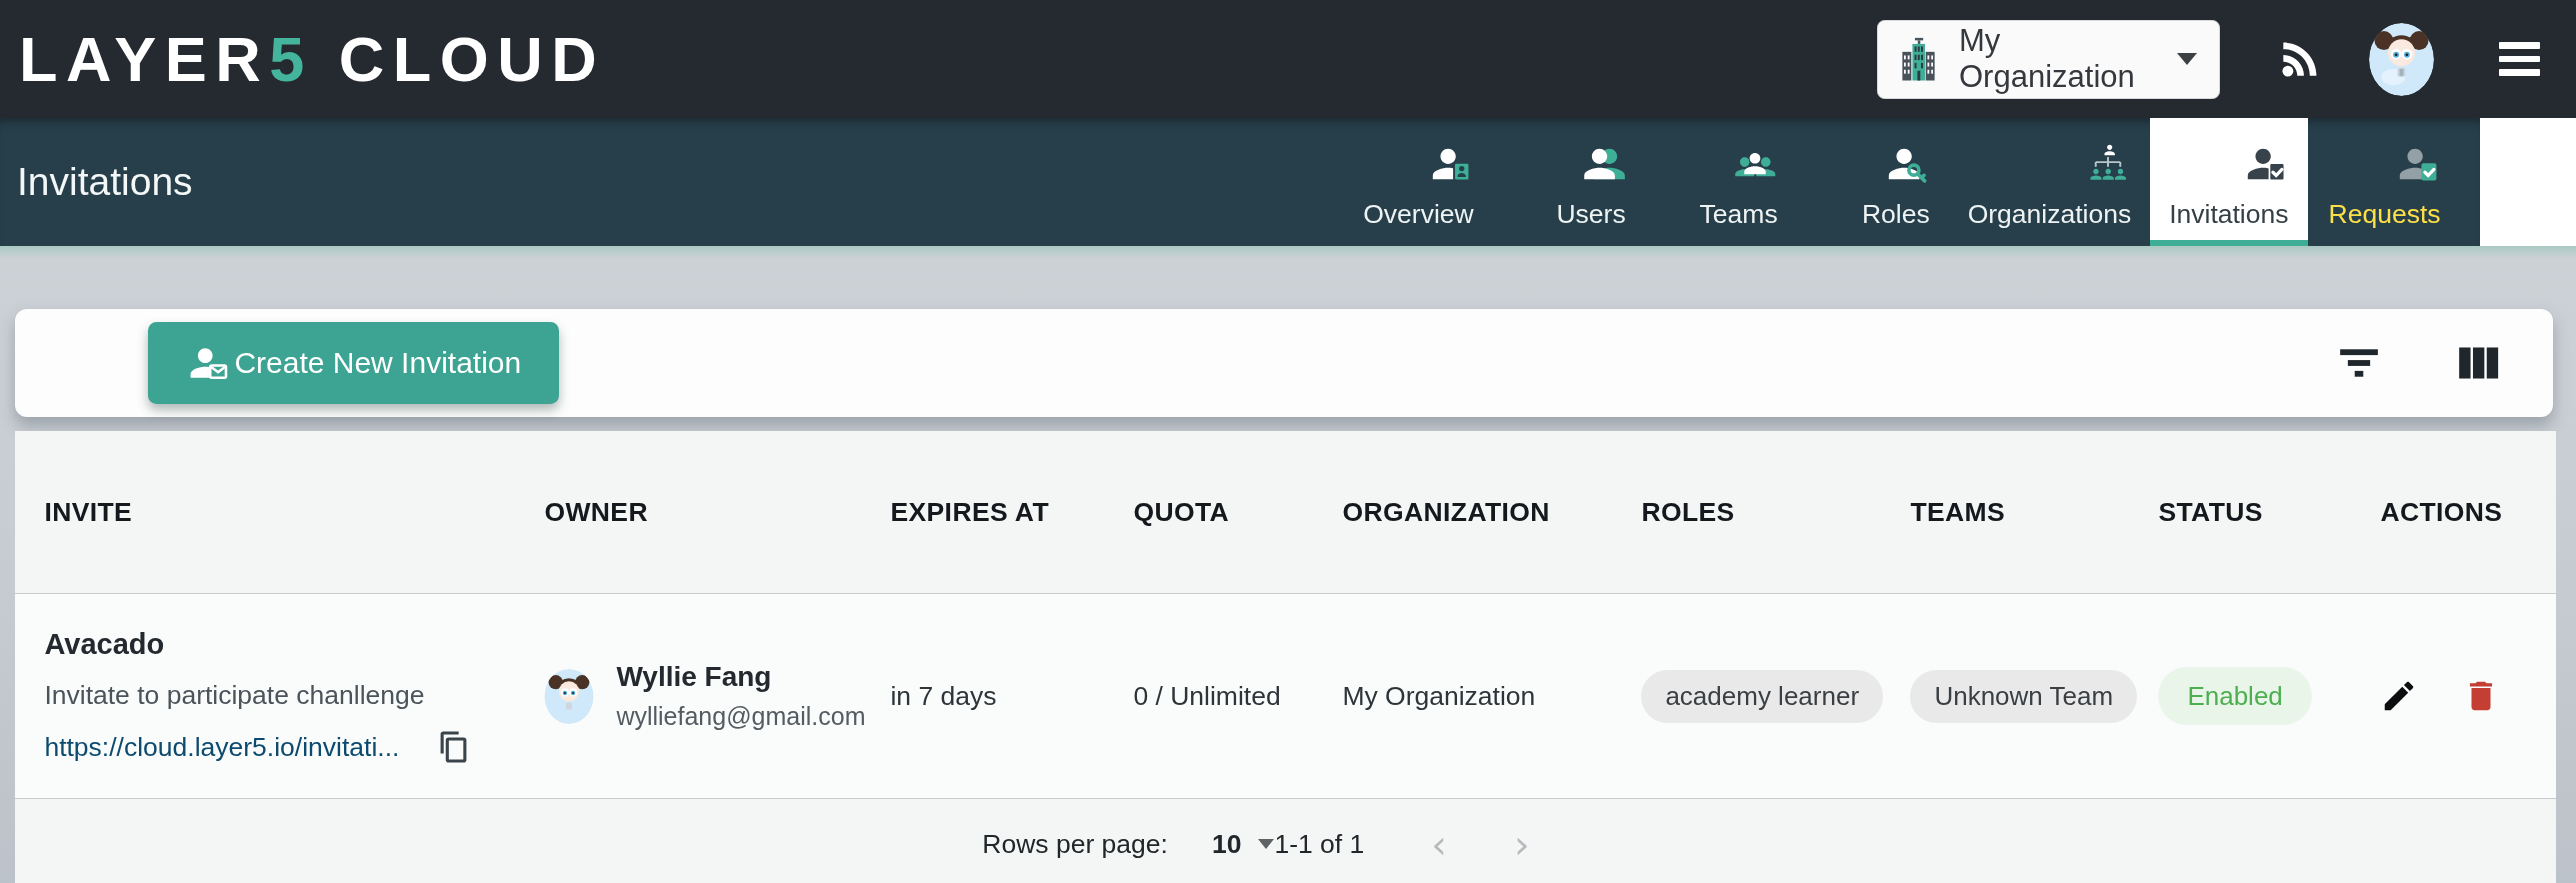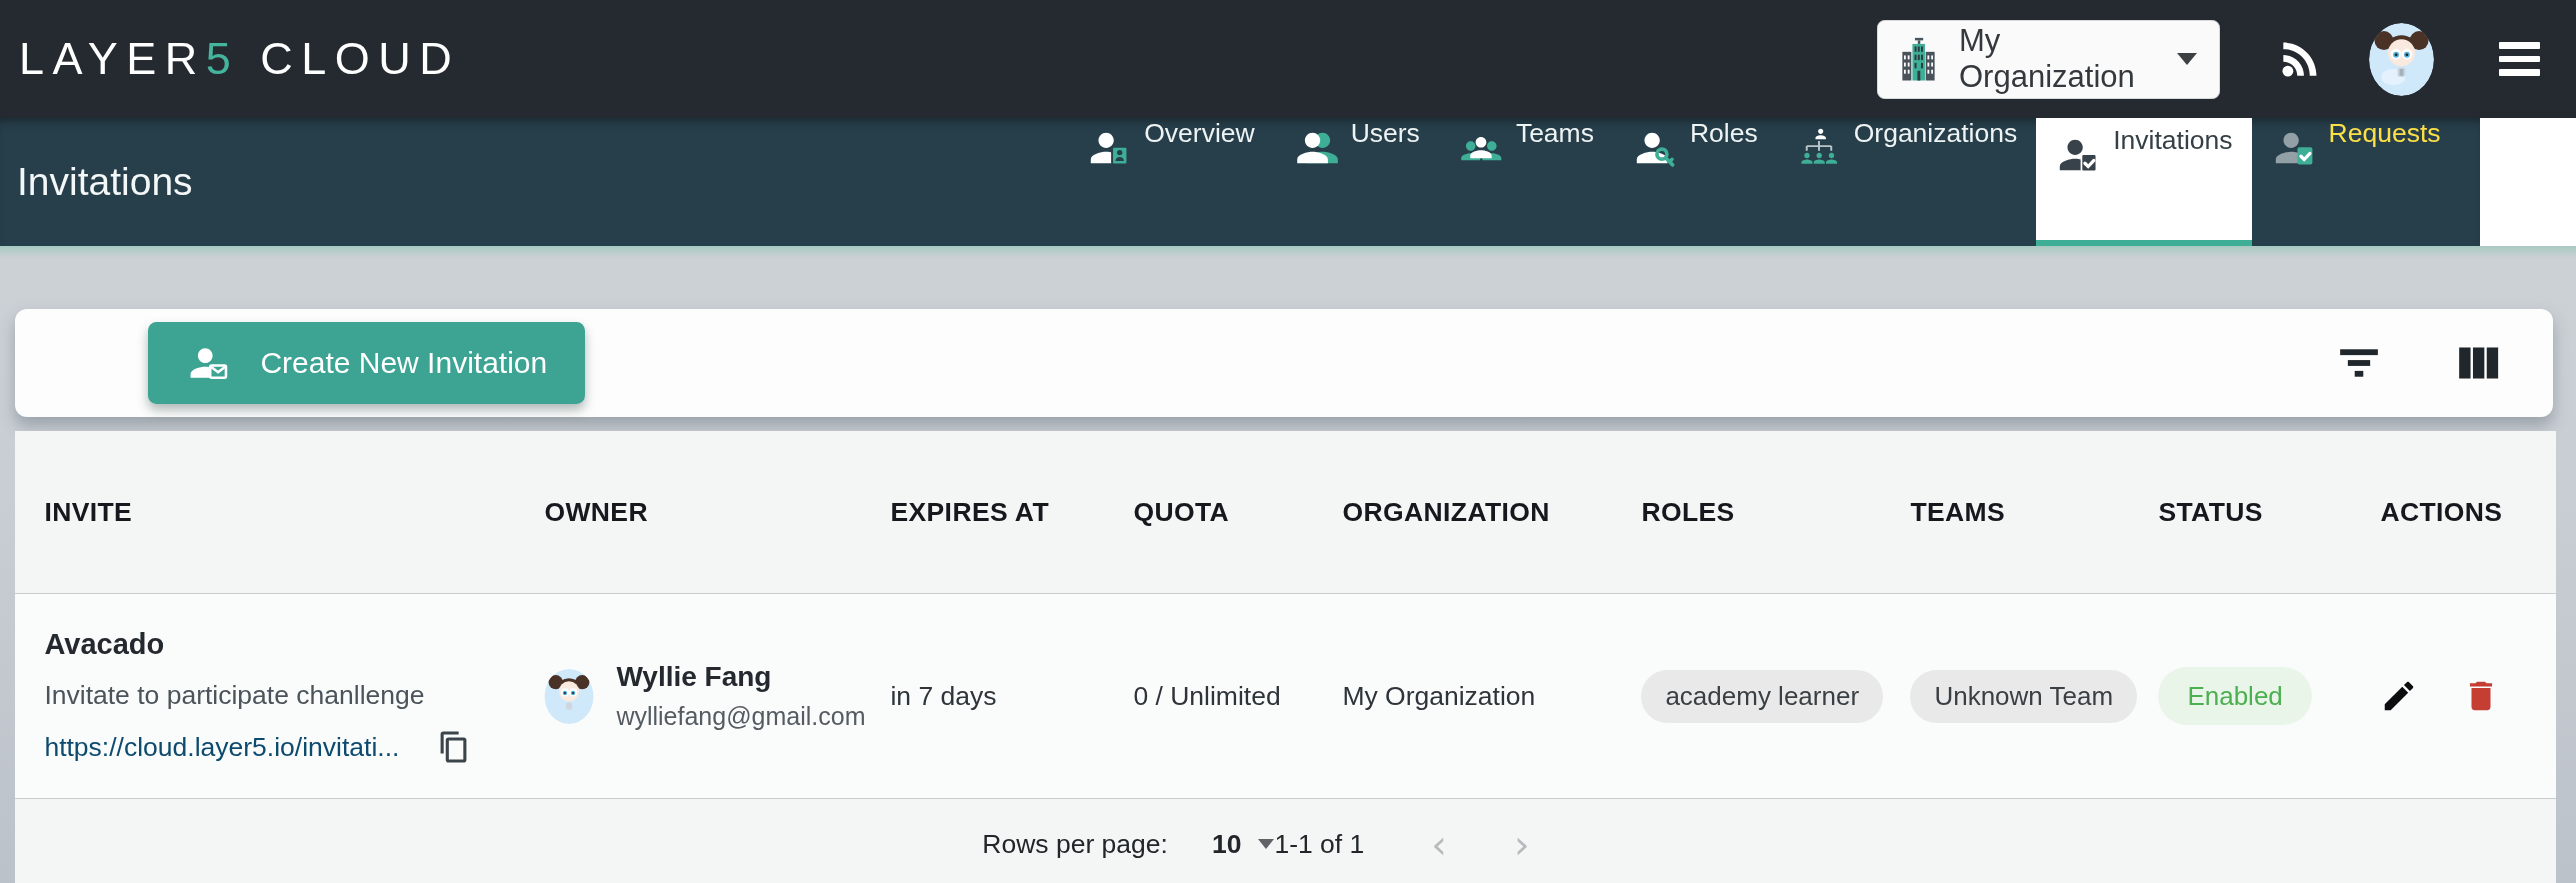--- a/index.html
+++ b/index.html
@@ -2,21 +2,21 @@
 <html style="font-size:13.7px"><head>
 <meta charset="utf-8">
 <style>
   * { margin:0; padding:0; box-sizing:border-box; }
   html,body { width:2576px; height:883px; overflow:hidden;
     font-family:"Liberation Sans", sans-serif; }
 
   
   .topbar { position:absolute; left:0; top:0; width:2576px; height:118px;
     background:#242a30; display:flex; align-items:center; }
-  .logo { margin-left:19px; font-size:45px; font-weight:400; letter-spacing:8.5px;
+  .logo { margin-left:19px; font-size:63px; font-weight:700; letter-spacing:8.5px;
     color:#ffffff; white-space:nowrap; user-select:none; }
   .logo .accent { color:#45b49c; }
   .topbar-right { margin-left:auto; display:flex; align-items:center; margin-right:36px; }
   .org-select { display:flex; align-items:center; background:#fafafa;
     border:0.9px solid #d7dadd; border-radius:7.7px; height:79px; width:343px;
     padding:0 22px 0 19px; cursor:pointer; }
   .org-select .bld { width:43px; height:48px; flex:0 0 auto; }
   .org-select .val { font-size:31px; color:#35393d; margin-left:19px; flex:1; }
   .caret-down { width:0; height:0; border-left:10.2px solid transparent;
     border-right:10.2px solid transparent; border-top:12px solid #3c4043; }
@@ -25,40 +25,40 @@
   .burger { margin-left:65px; width:41px; height:34px; display:flex;
     flex-direction:column; justify-content:space-between; cursor:pointer; }
   .burger span { display:block; height:6.8px; background:#fff; border-radius:0.9px; }
 
   
   .navbar { position:absolute; left:0; top:118px; width:2480px; height:128px;
     background:#273f4b; box-shadow:inset 0 8.5px 10.2px -6.8px rgba(0,0,0,.45);
     display:flex; align-items:center; }
   .page-title { color:#f4f7f7; font-size:39px; font-weight:400; margin-left:17px; }
   .tabs { margin-left:auto; display:flex; height:128px; margin-right:20.5px; }
-  .tab { min-width:152px; padding:0 19px; display:flex; flex-direction:row;
-    align-items:flex-start; justify-content:center; gap:12px; cursor:pointer;
+  .tab { min-width:152px; padding:0 19px; display:flex; flex-direction:column;
+    align-items:flex-end; justify-content:center; gap:12px; cursor:pointer;
     color:#eef3f3; font-size:26.5px; }
   .tab .t-icon { height:53px; display:flex; align-items:flex-end; }
   .tab.selected { background:#ffffff; color:#343f46;
     border-bottom:6.8px solid #3fae97; padding-top:6.8px; }
   .tab.muted { color:#fde047; }
 
   
   .content { position:absolute; left:0; top:246px; width:2576px; height:637px;
     background:linear-gradient(180deg,#a9c9c1 0px,#ccd1d6 12px,#c8cdd3 273px,#bcc2c9 100%); }
 
   .toolbar-card { position:absolute; left:15.4px; top:63px; width:2538px; height:108px;
     background:#fdfdfd; border-radius:12px;
     box-shadow:0 8.5px 15.4px rgba(100,110,120,.45);
     display:flex; align-items:center; }
   .create-btn { margin-left:133px; height:82px; padding:0 38px; border:none;
     background:#3da494; color:#ffffff; font-size:30px;
     font-family:"Liberation Sans",sans-serif; border-radius:8.5px;
-    display:flex; align-items:center; gap:30px; cursor:pointer;
+    display:flex; align-items:center; gap:4px; cursor:pointer;
     box-shadow:0 6px 10.2px rgba(30,60,55,.35); }
   .tool-icons { margin-left:auto; margin-right:44px; display:flex;
     align-items:center; gap:61px; }
   .tool-btn { background:none; border:none; cursor:pointer; padding:5.1px; }
 
   
   .table { position:absolute; left:15.4px; top:185px; width:2541px; }
   .grid { display:grid;
     grid-template-columns:500px 346px 243px 209px 299px 269px 248px 222px 1fr; }
   .thead { background:#f4f5f5; height:163px; border-bottom:0.9px solid #c9cccf; }

